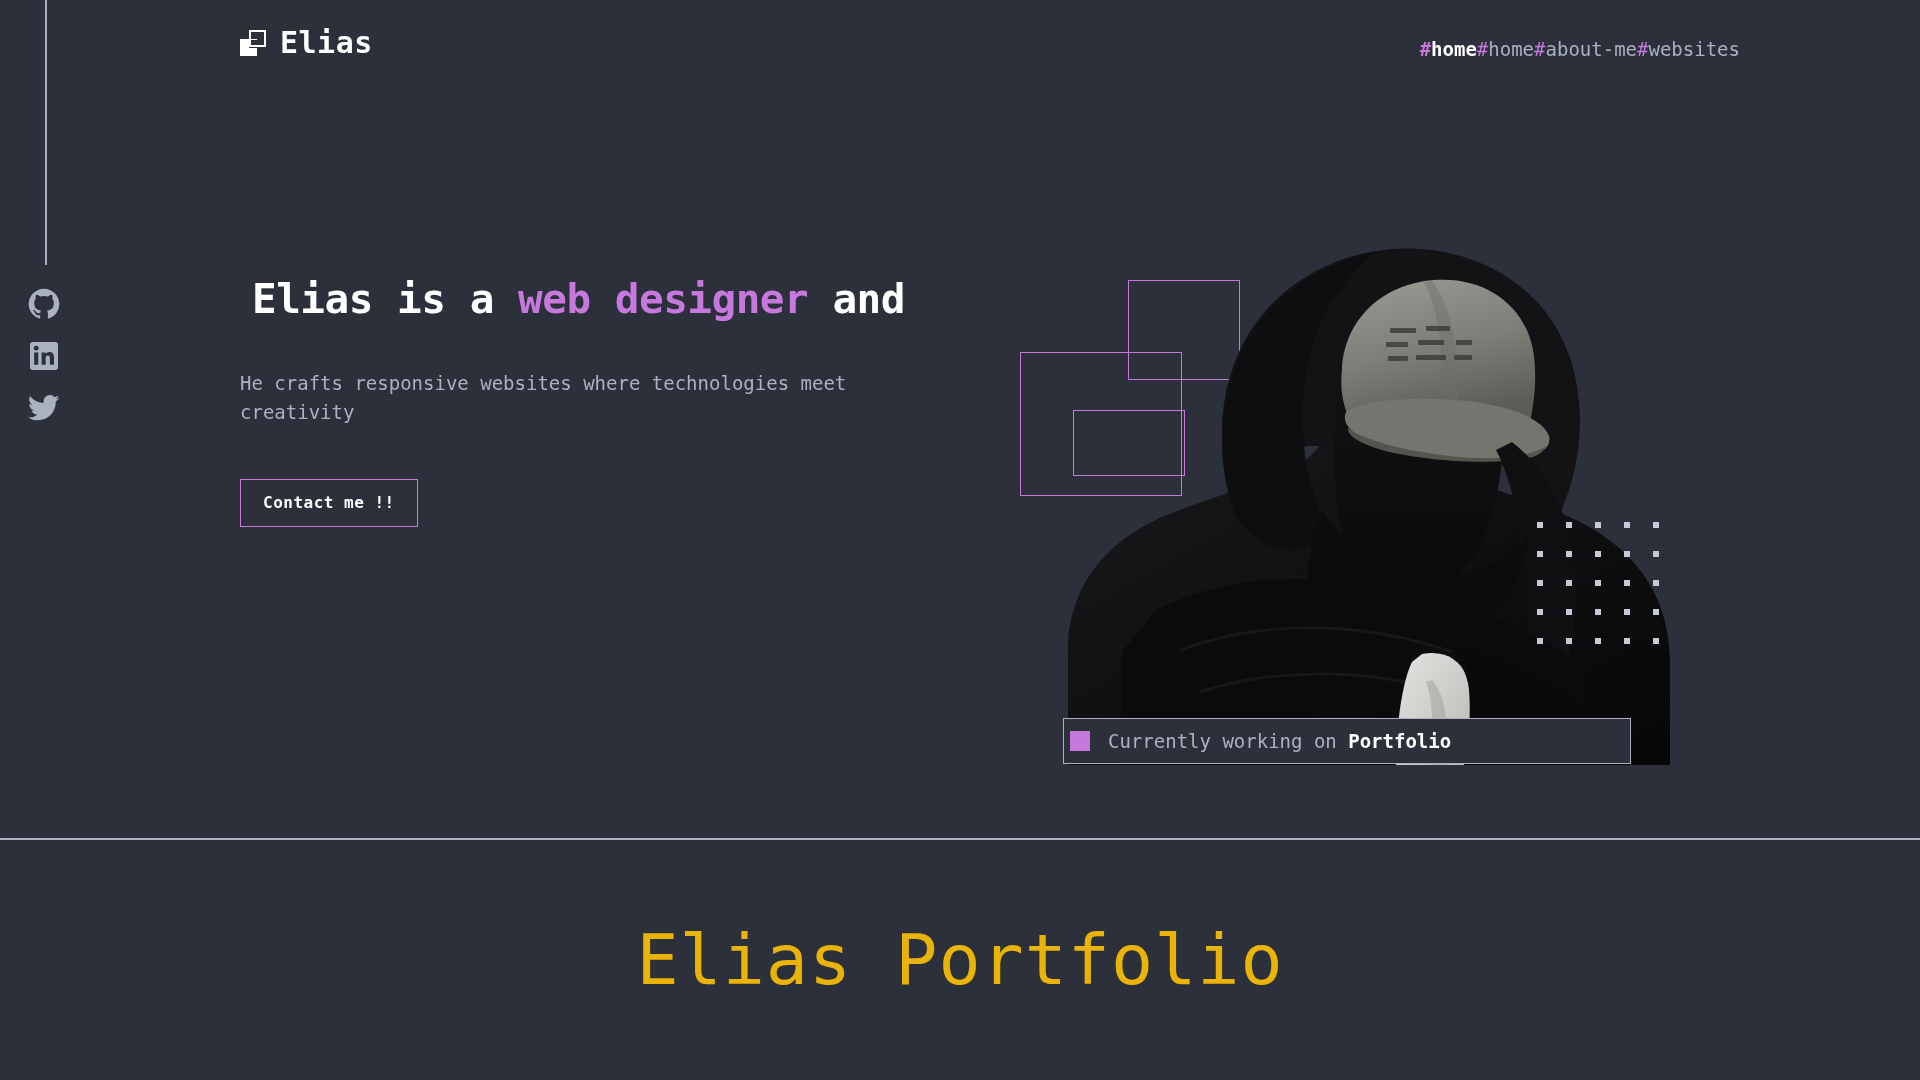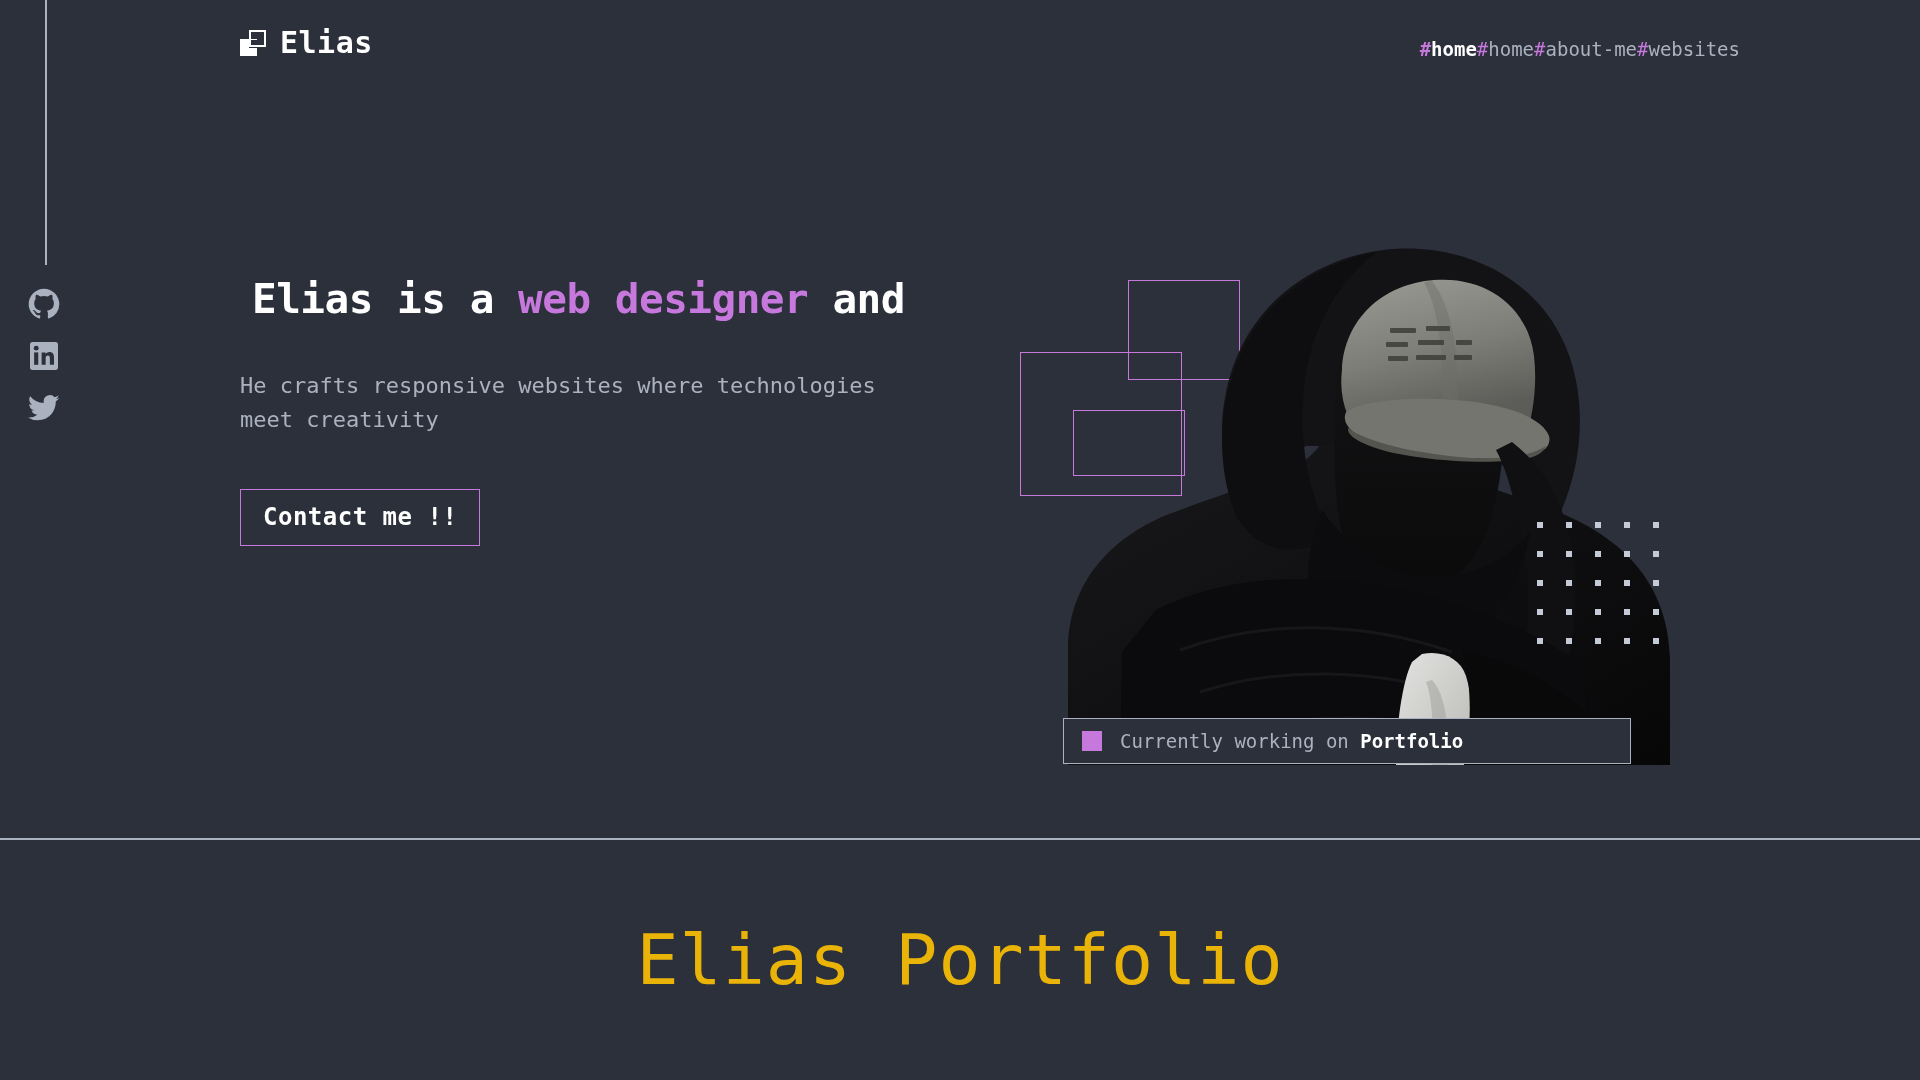--- a/index.html
+++ b/index.html
@@ -149,35 +149,35 @@
     font-weight: bold;
     line-height: 1.33;
     color: #ffffff;
     letter-spacing: -0.5px;
     margin-left: 12px;
   }
   .headline .accent { color: #c778dd; }
 
   .subcopy {
     margin-top: 42px;
-    font-size: 22px;
+    font-size: 19px;
     line-height: 1.55;
     color: #abb2bf;
     max-width: 660px;
   }
 
   .cta-button {
     display: inline-block;
     margin-top: 52px;
     padding: 13px 22px 14px 22px;
     border: 1.5px solid #c778dd;
     background: transparent;
     color: #ffffff;
     font-family: inherit;
-    font-size: 24px;
+    font-size: 16px;
     font-weight: bold;
     letter-spacing: 0.5px;
     cursor: pointer;
   }
 
   
   .hero-art {
     position: absolute;
     left: 1000px;
     top: 150px;
@@ -235,21 +235,21 @@
   .status-box {
     position: absolute;
     left: 63px;
     top: 568px;
     width: 568px;
     height: 46px;
     border: 1.5px solid #abb2bf;
     background: #2b303b;
     display: flex;
     align-items: center;
-    padding-left: 18px;
+    padding-left: 6px;
     z-index: 20;
   }
   .status-swatch {
     width: 20px;
     height: 20px;
     background: #c778dd;
     flex: none;
     margin-right: 18px;
   }
   .status-text {

